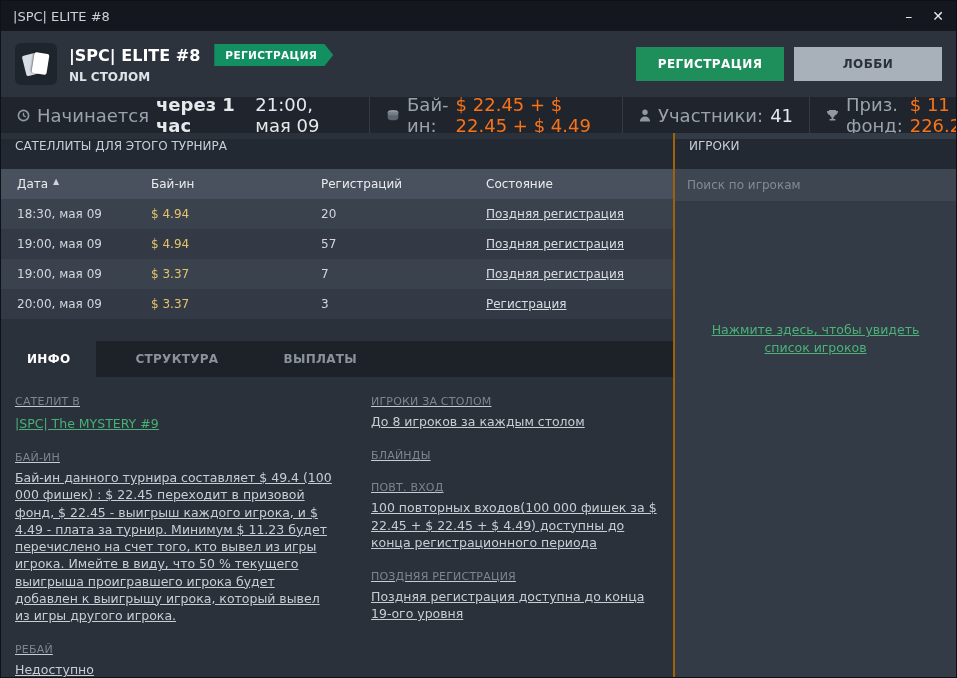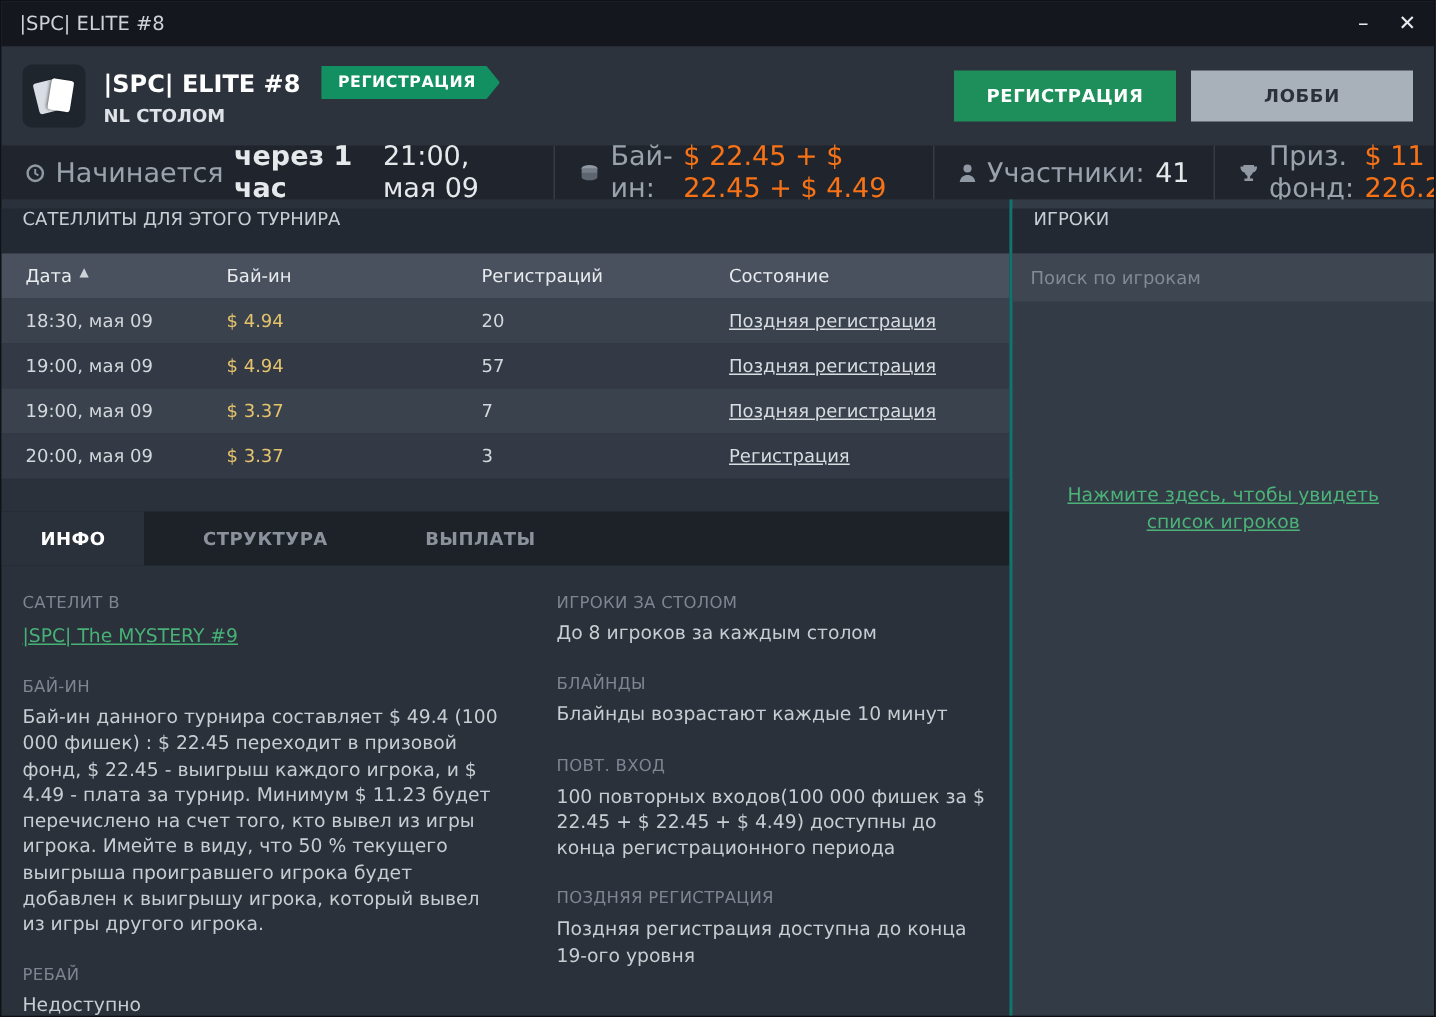--- a/index.html
+++ b/index.html
@@ -67,26 +67,26 @@
   .state-link { color:#d9dde2; text-decoration:underline; cursor:pointer; }
   
   .tabsbar { margin-top:22px; background:#1d2229; display:flex; height:36px; min-height:36px;gap:13px; }
   .tab { padding:0 26px; display:flex; align-items:center; font-size:12px; color:#8b929c;
     font-weight:bold; letter-spacing:.3px; cursor:pointer; }
   .tab.active { background:#2b313a; color:#ffffff; }
   
   .info-panel { flex:1; padding:18px 14px 0 14px; display:flex; gap:34px; overflow:hidden; }
   .info-col1 { width:322px; flex:none; }
   .info-col2 { flex:1; max-width:322px; }
-  .info-group { margin-bottom:19px; }
+  .info-group { margin-bottom:19px;text-decoration:underline; }
   .info-label { font-size:11px; color:#7c8591; margin-bottom:5px; letter-spacing:.2px; }
   .info-text { font-size:12.5px; color:#c8cdd3; line-height:1.38; }
   .green-link { color:#47b177; text-decoration:underline; cursor:pointer; font-size:12.5px; }
   
-  .players { width:283px; flex:none; background:#333b46; border-left:2px solid #0f766e;
+  .players { width:283px; flex:none; background:#333b46; border-left:2px solid #a16207;
     display:flex; flex-direction:column; padding-top:6px; }
   .search-box { height:32px; min-height:32px; background:#3e4652; display:flex; align-items:center;
     padding:0 12px; }
   .search-box input { background:transparent; border:none; outline:none; color:#c8cdd3;
     font-size:12px; width:100%; font-family:inherit; }
   .search-box input::placeholder { color:#828a95; }
   .players-body { flex:1; display:flex; justify-content:center; padding-top:120px; }
   .players-link { color:#4cb378; text-decoration:underline; font-size:12.5px; text-align:center;
     width:232px; line-height:1.45; cursor:pointer; height:fit-content; }
 </style>
@@ -227,21 +227,20 @@
         </div>
 
       </div>
       <div class="info-col2">
         <div class="info-group">
           <div class="info-label">ИГРОКИ ЗА СТОЛОМ</div>
           <div class="info-text">До 8 игроков за каждым столом</div>
         </div>
         <div class="info-group">
           <div class="info-label">БЛАЙНДЫ</div>
-          <div class="info-text">Блайнды возрастают каждые 10 минут</div>
         </div>
         <div class="info-group">
           <div class="info-label">ПОВТ. ВХОД</div>
           <div class="info-text">100 повторных входов(100 000 фишек за $ 22.45 + $ 22.45 + $ 4.49) доступны до конца регистрационного периода</div>
         </div>
         <div class="info-group">
           <div class="info-label">ПОЗДНЯЯ РЕГИСТРАЦИЯ</div>
           <div class="info-text">Поздняя регистрация доступна до конца 19-ого уровня</div>
         </div>
       </div>

